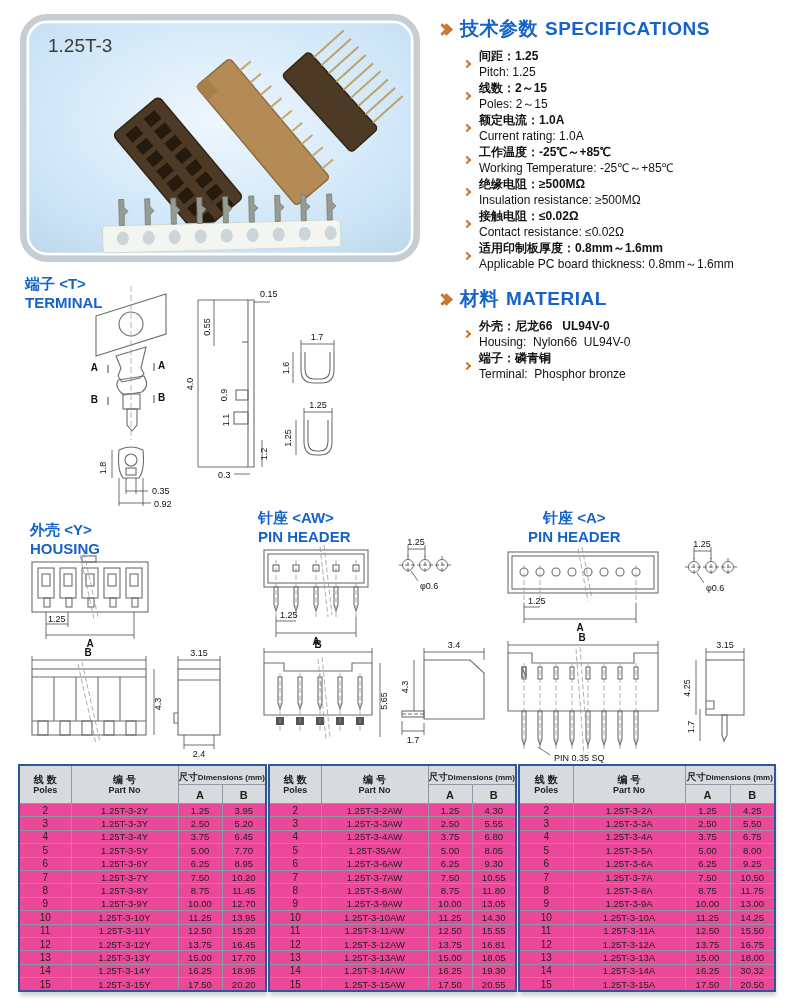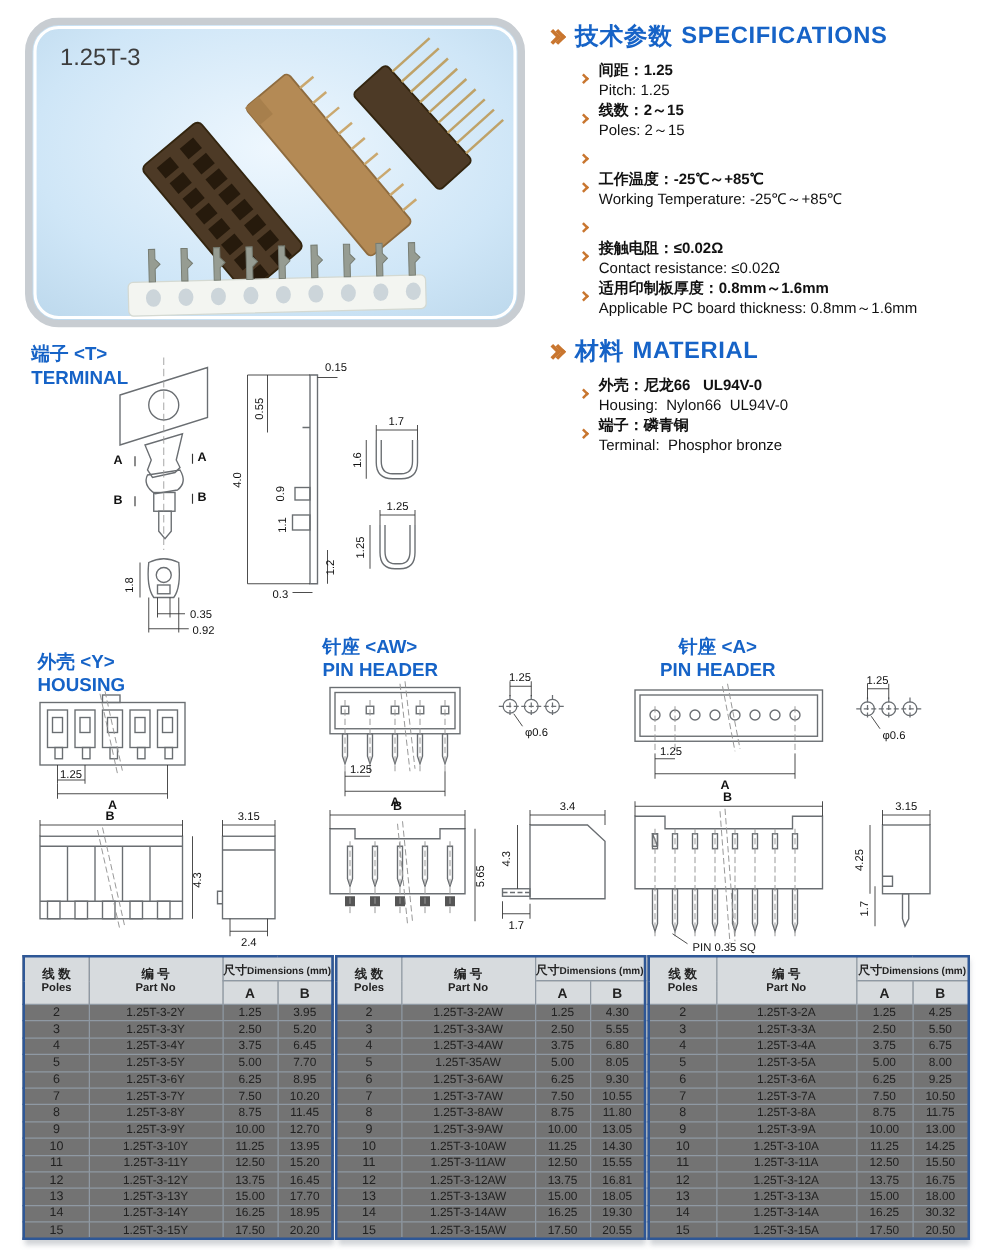--- a/index.html
+++ b/index.html
@@ -31,21 +31,21 @@
   .drawing-title { position:absolute; color:#1663c7; font-weight:bold; font-size:15px; line-height:19px; }
   svg text { font-family:"Liberation Sans", sans-serif; }
   .dim { font-size:9px; fill:#111; }
   .dimb { font-size:10px; fill:#111; font-weight:bold; }
 
   
   .tbl-wrap { position:absolute; top:764px; height:228px; box-shadow:2px 4px 4px rgba(120,130,140,0.35); }
   #tbl-0 { left:18px;  width:247px; }
   #tbl-1 { left:268px; width:247px; }
   #tbl-2 { left:518px; width:256px; }
-  table.dim-table { border-collapse:collapse; width:100%; height:100%; background:#737373;
+  table.dim-table { border-collapse:collapse; width:100%; height:100%; background:#ec4899;
                     border:2px solid #2e5796; table-layout:fixed; }
   table.dim-table th, table.dim-table td { border:1px solid #8f99a3; text-align:center;
                     color:#222; padding:0; }
   table.dim-table thead th { background:#d7dbde; }
   .h-cn { font-size:10px; font-weight:bold; display:block; line-height:11px; }
   .h-en { font-size:9px;  font-weight:bold; display:block; line-height:10px; }
   .h-dim-cn { font-size:9.5px; font-weight:bold; }
   .h-dim-en { font-size:8px; font-weight:bold; }
   .h-ab { font-size:11px; font-weight:bold; }
   td.c-poles { font-size:10px; }
@@ -172,30 +172,38 @@
       </li>
         <li class="spec-item" style="">
         <span class="bullet-wrap"><span class="chev small"></span></span>
         <div class="spec-lines">
           <div class="spec-cn">线数：2～15</div>
           <div class="spec-en">Poles: 2～15</div>
         </div>
       </li>
         <li class="spec-item" style="">
         <span class="bullet-wrap"><span class="chev small"></span></span>
+        <div class="spec-lines">
+          <div class="spec-cn">额定电流：1.0A</div>
+          <div class="spec-en">Current rating: 1.0A</div>
+        </div>
       </li>
         <li class="spec-item" style="">
         <span class="bullet-wrap"><span class="chev small"></span></span>
         <div class="spec-lines">
           <div class="spec-cn">工作温度：-25℃～+85℃</div>
           <div class="spec-en">Working Temperature: -25℃～+85℃</div>
         </div>
       </li>
         <li class="spec-item" style="">
         <span class="bullet-wrap"><span class="chev small"></span></span>
+        <div class="spec-lines">
+          <div class="spec-cn">绝缘电阻：≥500MΩ</div>
+          <div class="spec-en">Insulation resistance: ≥500MΩ</div>
+        </div>
       </li>
         <li class="spec-item" style="">
         <span class="bullet-wrap"><span class="chev small"></span></span>
         <div class="spec-lines">
           <div class="spec-cn">接触电阻：≤0.02Ω</div>
           <div class="spec-en">Contact resistance: ≤0.02Ω</div>
         </div>
       </li>
         <li class="spec-item" style="">
         <span class="bullet-wrap"><span class="chev small"></span></span>

